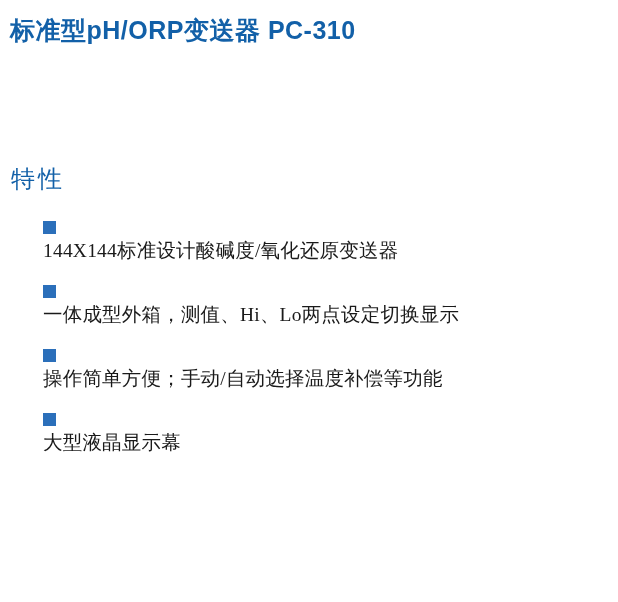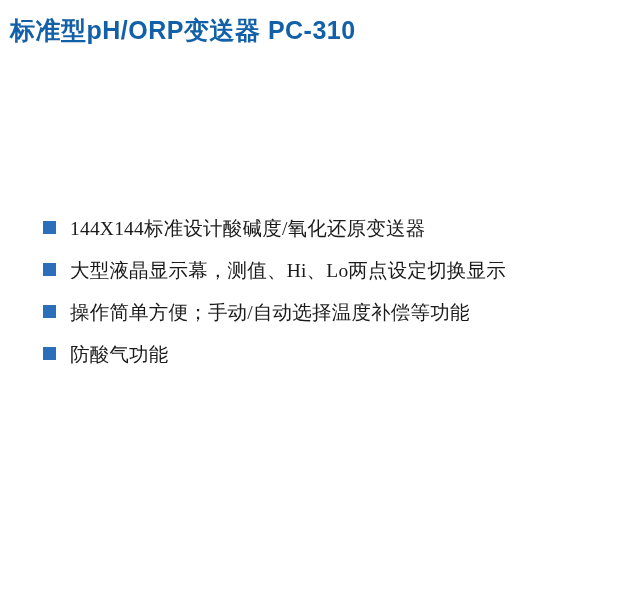--- a/index.html
+++ b/index.html
@@ -47,20 +47,21 @@
     top: 212px;
     width: 560px;
     list-style: none;
     margin: 0;
     padding: 0;
   }
   .feature-item {
     display: flex;
     align-items: flex-start;
     margin-bottom: 9px;
+    flex-direction: column;
   }
   .bullet-square {
     flex: 0 0 auto;
     width: 13px;
     height: 13px;
     background: #2b6fba;
     margin-top: 9px;
     margin-right: 14px;
   }
   .feature-text {
@@ -72,33 +73,34 @@
     max-width: 500px;
   }
 </style>
 </head>
 <body>
 
 <div class="page">
 
   <div class="product-title">标准型pH/ORP变送器  PC-310</div>
 
+  <div class="section-heading">特性</div>
 
   <ul class="feature-list">
     <li class="feature-item">
       <span class="bullet-square"></span>
       <span class="feature-text">144X144标准设计酸碱度/氧化还原变送器</span>
     </li>
     <li class="feature-item">
       <span class="bullet-square"></span>
-      <span class="feature-text">大型液晶显示幕，测值、Hi、Lo两点设定切换显示</span>
+      <span class="feature-text">一体成型外箱，测值、Hi、Lo两点设定切换显示</span>
     </li>
     <li class="feature-item">
       <span class="bullet-square"></span>
       <span class="feature-text">操作简单方便；手动/自动选择温度补偿等功能</span>
     </li>
     <li class="feature-item">
       <span class="bullet-square"></span>
-      <span class="feature-text">防酸气功能</span>
+      <span class="feature-text">大型液晶显示幕</span>
     </li>
   </ul>
 
 </div>
 
 </body></html>

